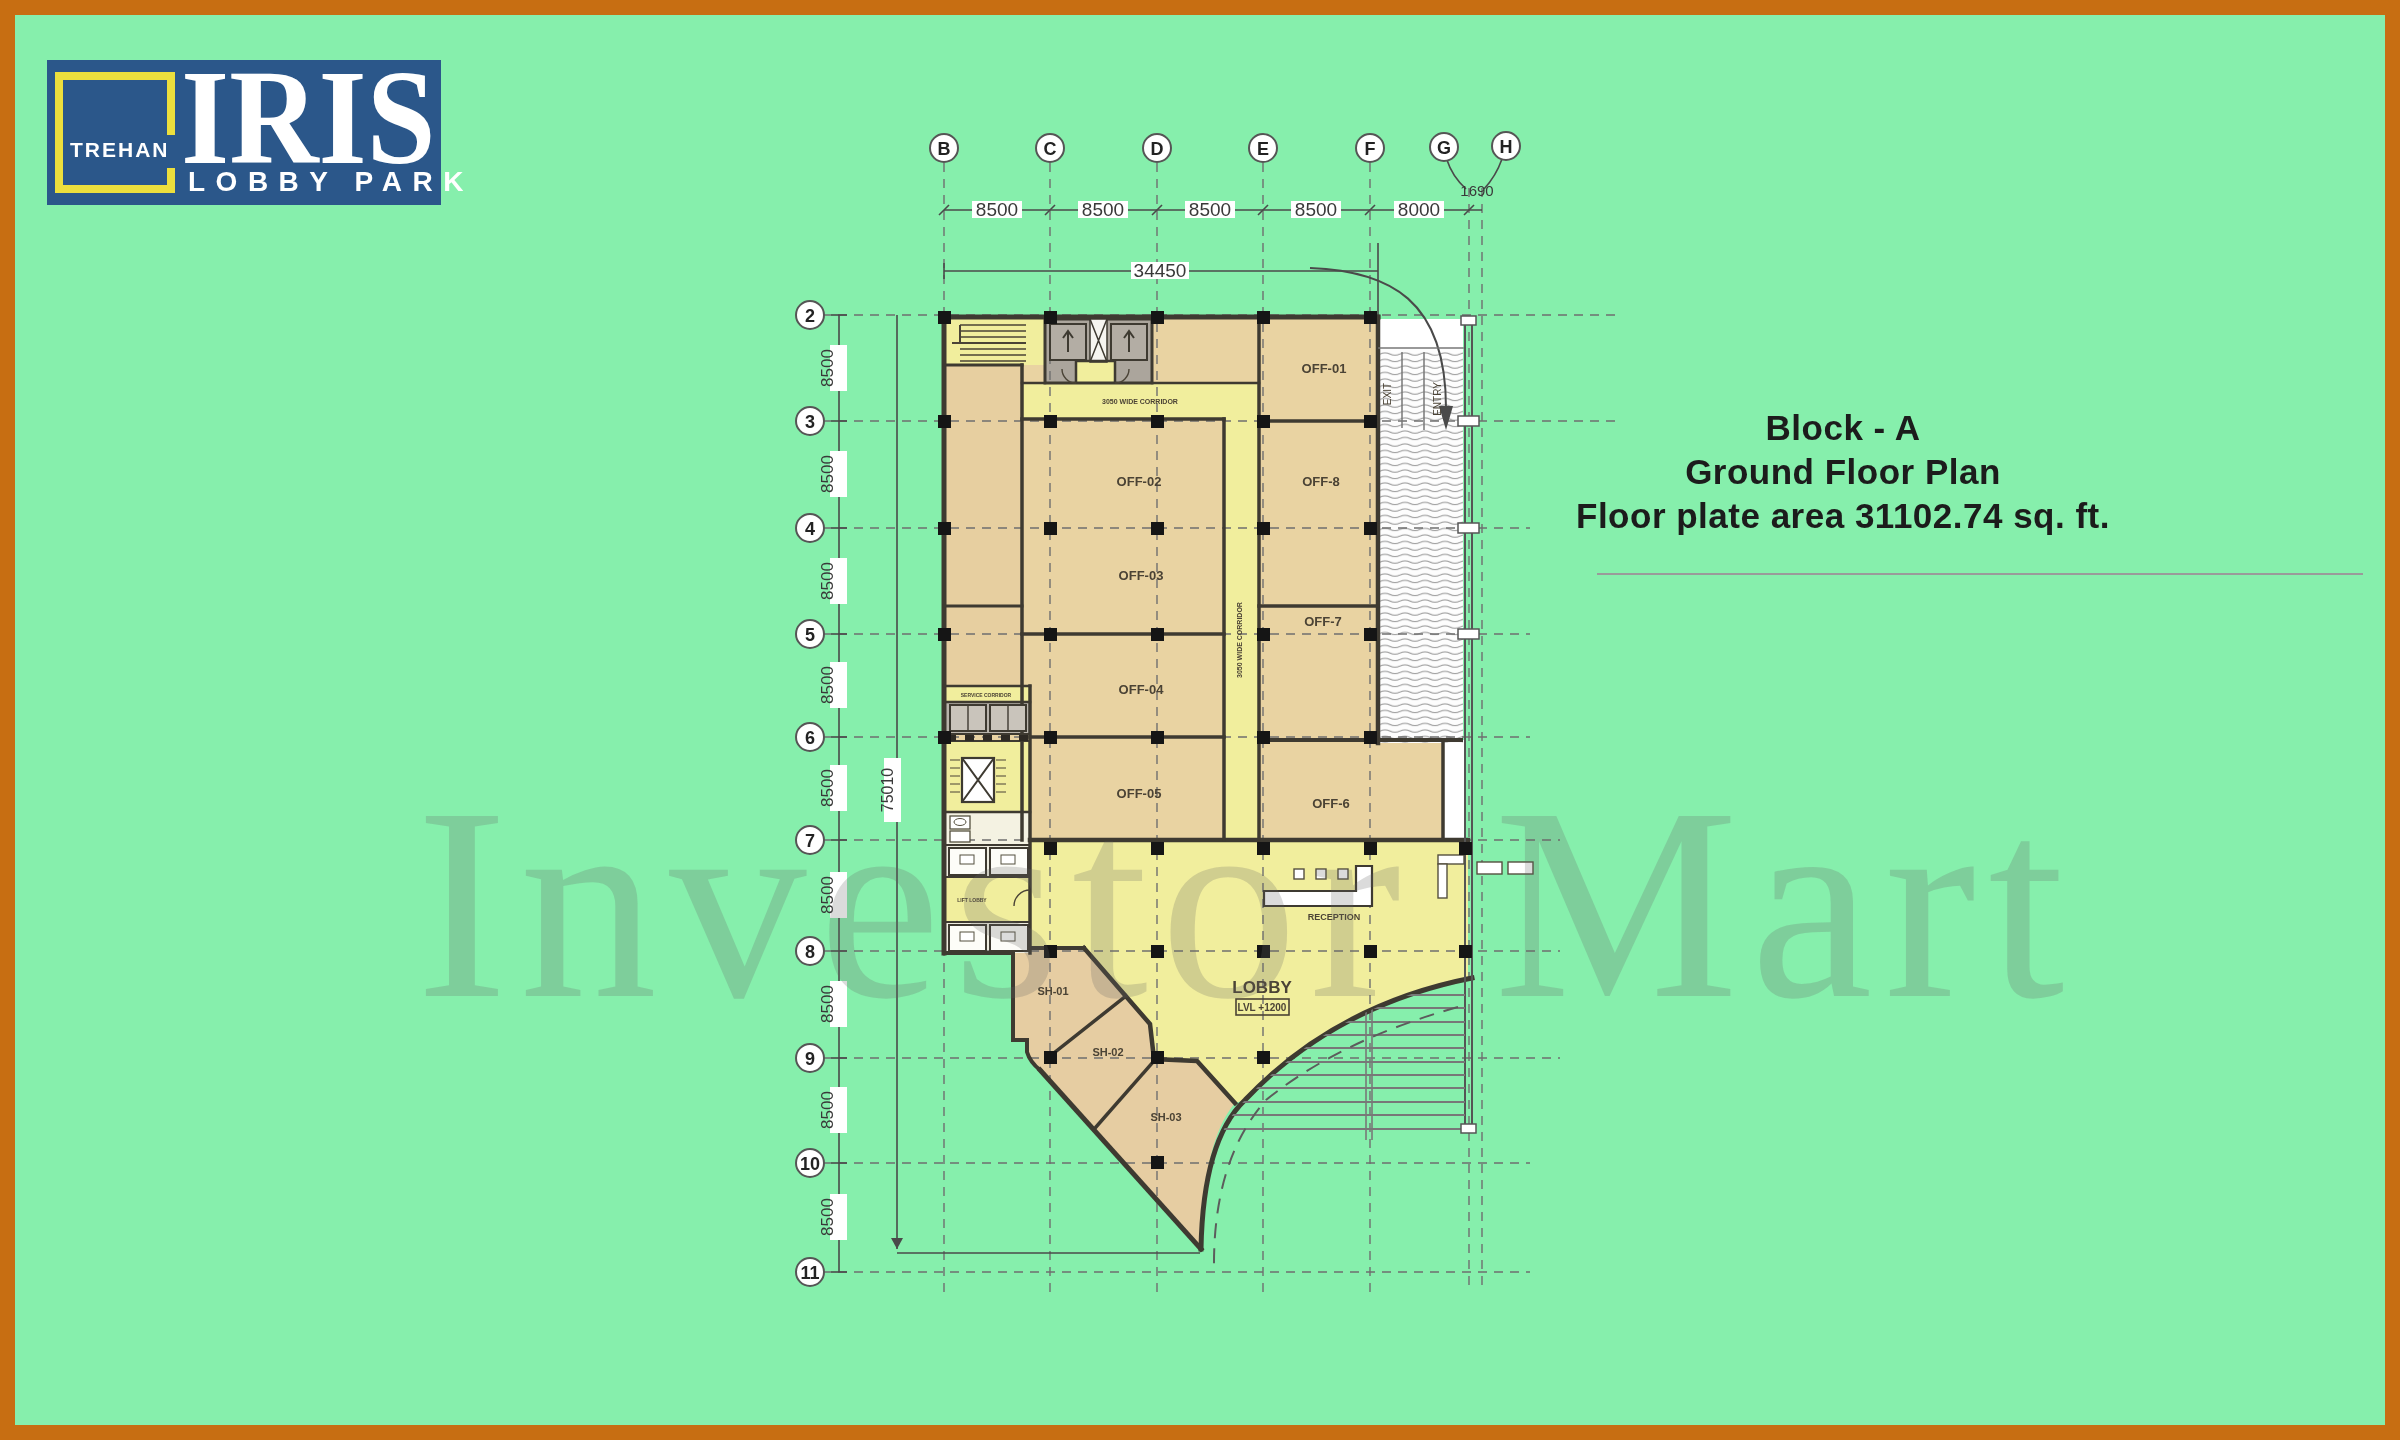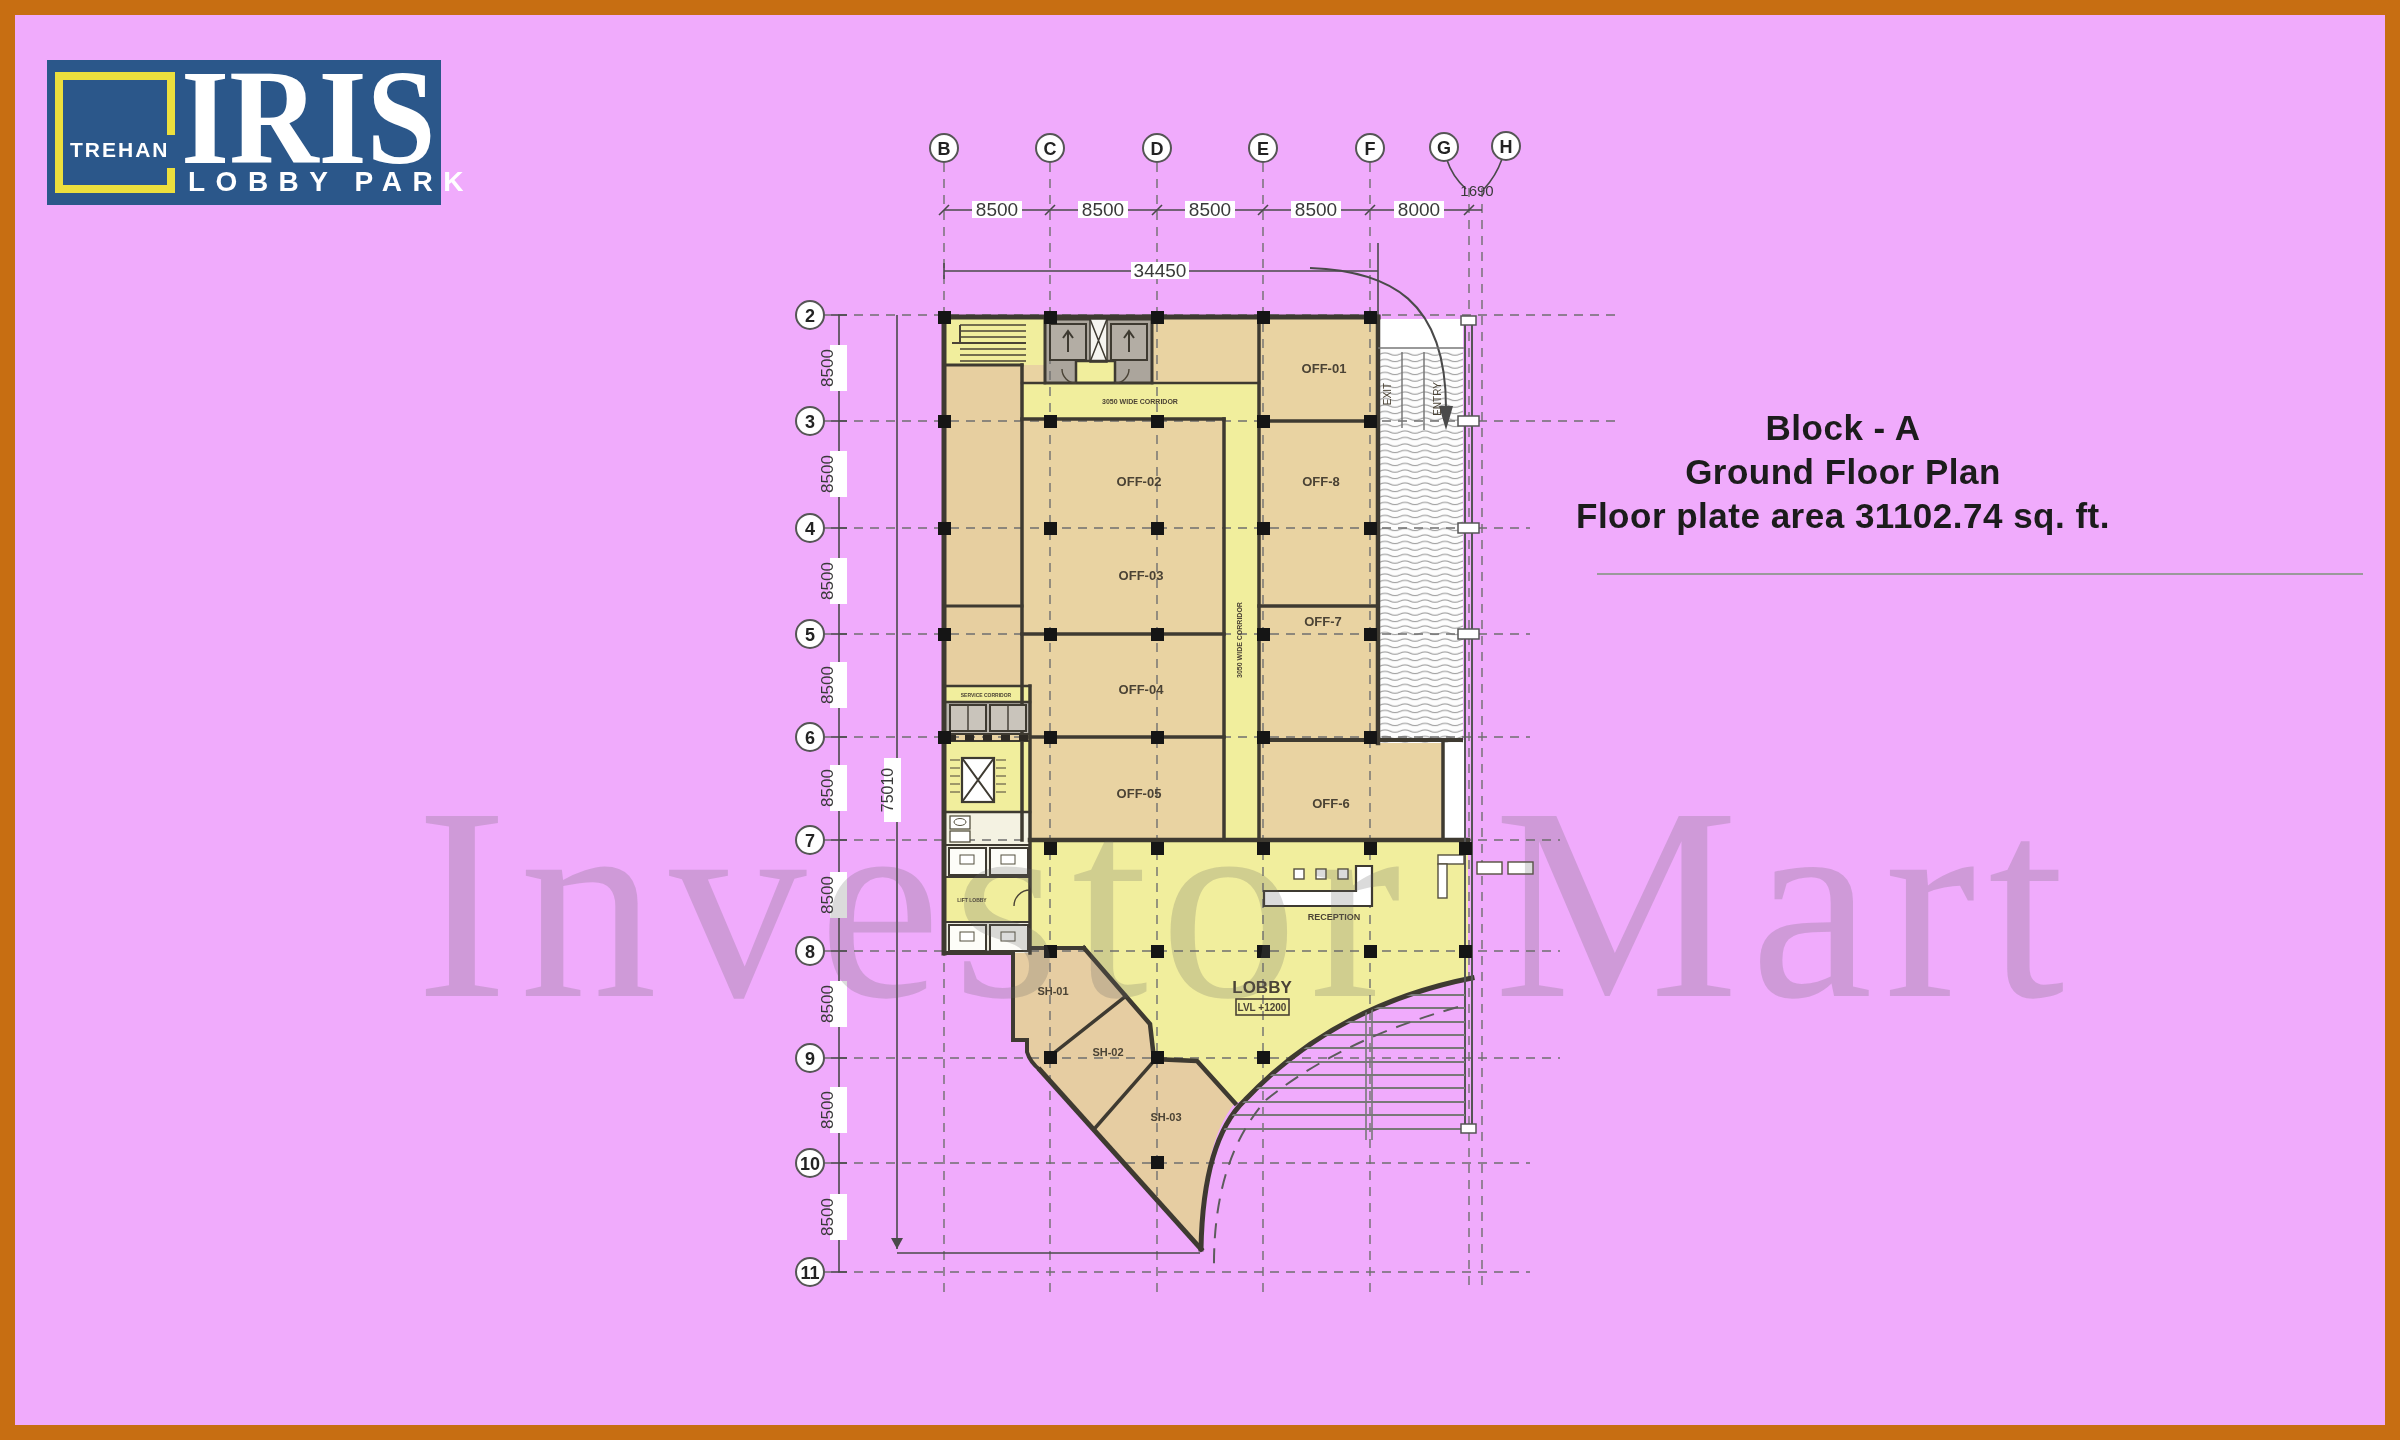--- a/index.html
+++ b/index.html
@@ -1,17 +1,17 @@
 <!DOCTYPE html>
 <html><head>
 <meta charset="utf-8">
 <style>
 html,body{margin:0;padding:0;width:2400px;height:1440px;background:#fff;overflow:hidden;}
 *{box-sizing:border-box;}
-#page{position:absolute;left:0;top:0;width:2400px;height:1440px;background:#f0abfc;border:15px solid #c76e12;font-family:"Liberation Sans",sans-serif;}
+#page{position:absolute;left:0;top:0;width:2400px;height:1440px;background:#86efac;border:15px solid #c76e12;font-family:"Liberation Sans",sans-serif;}
 #logo{position:absolute;left:32px;top:45px;width:394px;height:145px;background:#2b578a;}
 .yf{position:absolute;background:#ecdf3d;}
 #trehan{position:absolute;left:23px;top:78px;color:#fff;font-size:21px;font-weight:bold;letter-spacing:2px;white-space:nowrap;}
 #iris{position:absolute;left:134px;top:-10px;color:#fff;font-family:"Liberation Serif",serif;font-weight:bold;font-size:135px;line-height:1;letter-spacing:0px;transform:scaleX(0.917);transform-origin:left top;}
 #techpark{position:absolute;left:141px;top:106px;color:#fff;font-size:28px;letter-spacing:10.5px;font-weight:bold;white-space:nowrap;}
 #title{position:absolute;left:1428px;top:391px;width:800px;text-align:center;font-size:35px;font-weight:bold;color:#1c1c1c;line-height:44px;letter-spacing:0.5px;}
 #sep{position:absolute;left:1582px;top:558px;width:766px;height:2px;background:#9a9a9a;}
 #wm{position:absolute;left:401px;top:730px;font-family:"Liberation Serif",serif;font-size:275px;color:rgba(100,100,100,0.23);letter-spacing:12px;white-space:nowrap;z-index:50;}
 svg{position:absolute;left:-15px;top:-15px;}
 </style>

